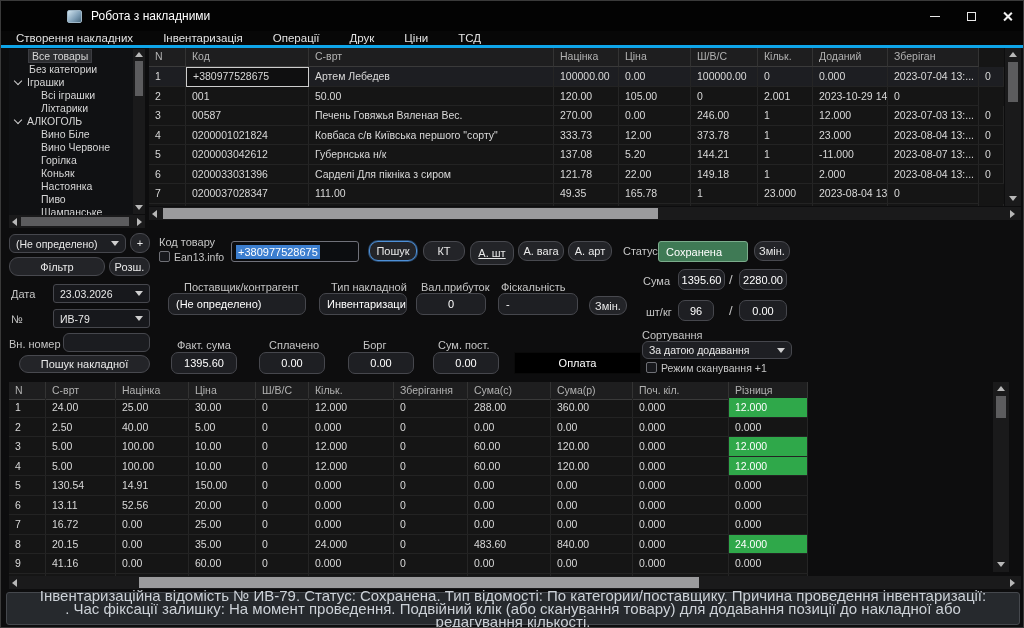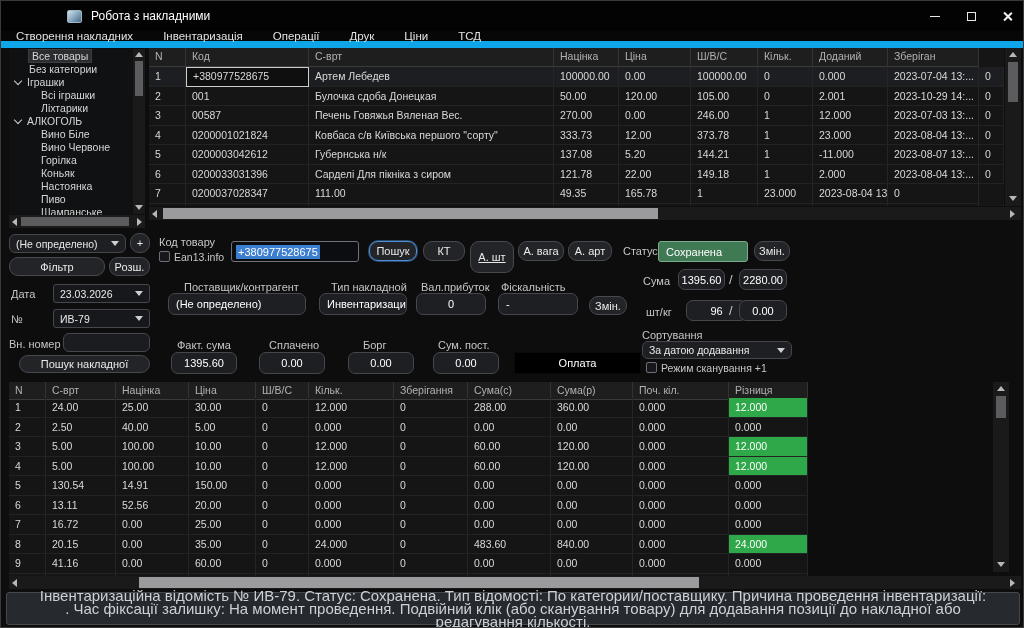--- a/index.html
+++ b/index.html
@@ -16,21 +16,21 @@
   #title-text { margin-left:9px; font-size:12px; color:#fff; }
   #win-controls { margin-left:auto; display:flex; height:30px; }
   .win-btn { width:36px; height:30px; display:flex; align-items:center; justify-content:center; }
   .ic-min { width:10px; height:1px; background:#e8e8e8; }
   .ic-max { width:9px; height:9px; border:1px solid #e8e8e8; }
   .ic-close { position:relative; width:11px; height:11px; }
   .ic-close::before,.ic-close::after { content:""; position:absolute; left:5px; top:0; width:1.5px; height:11px; background:#efefef; }
   .ic-close::before { transform:rotate(45deg); }
   .ic-close::after { transform:rotate(-45deg); }
   
-  #menubar { position:absolute; left:0; top:30px; width:1024px; height:17px; background:#070707; border-bottom:7px solid #0ea5e9; display:flex; align-items:center; }
+  #menubar { position:absolute; left:0; top:30px; width:1024px; height:17px; background:#070707; border-bottom:3px solid #0ea5e9; display:flex; align-items:center; }
   .menu-item { padding:0 15px; font-size:11.5px; color:#e2e2e2; white-space:nowrap; }
   
   #tree { position:absolute; left:8px; top:48px; width:124px; height:166px; background:#101113; overflow:hidden; }
   .tree-item { height:13px; display:flex; align-items:center; font-size:10.5px; color:#d6d6d6; white-space:nowrap; }
   .tree-item .chev { position:relative; width:7px; height:7px; margin-left:5px; margin-right:6px; }
   .tree-item .chev::before { content:""; position:absolute; left:1px; top:0; width:5px; height:5px; border-right:1.4px solid #cfcfcf; border-bottom:1.4px solid #cfcfcf; transform:rotate(45deg); }
   .tree-item.lvl0 { padding-left:20px; }
   .tree-item.lvl0.haschev { padding-left:0; }
   .tree-item.lvl1 { padding-left:32px; }
   .tree-item.sel .tlabel { background:#2c2d30; outline:1px solid #3c3d42; padding:0 3px; }
@@ -178,21 +178,20 @@
         <div class="td">0.00</div>
         <div class="td">100000.00</div>
         <div class="td">0</div>
         <div class="td">0.000</div>
         <div class="td">2023-07-04 13:...</div>
         <div class="td">0</div>
       </div>
       <div class="tr">
         <div class="td">2</div>
         <div class="td">001</div>
-        <div class="td">Булочка сдоба Донецкая</div>
         <div class="td">50.00</div>
         <div class="td">120.00</div>
         <div class="td">105.00</div>
         <div class="td">0</div>
         <div class="td">2.001</div>
         <div class="td">2023-10-29 14:...</div>
         <div class="td">0</div>
       </div>
       <div class="tr">
         <div class="td">3</div>
@@ -302,21 +301,21 @@
   <div class="btn" style="left:18px;top:354px;width:131px;height:18px;">Пошук накладної</div>
 
   <div class="lbl" style="left:158px;top:235px;">Код товару</div>
   <div class="checkbox" style="left:158px;top:250px;"></div>
   <div class="lbl" style="left:173px;top:250px;font-size:10.5px;">Ean13.info</div>
   <div id="code-input" style="left:230px;top:240px;width:128px;height:21px;">
     <span class="selected-text">+380977528675</span>
   </div>
   <div class="btn" id="search-button" style="left:368px;top:240px;width:48px;height:20px;">Пошук</div>
   <div class="btn" style="left:422px;top:240px;width:42px;height:20px;">КТ</div>
-  <div class="btn" style="left:469px;top:240px;width:44px;height:32px;text-decoration:underline;">А. шт</div>
+  <div class="btn" style="left:469px;top:240px;width:44px;height:24px;text-decoration:underline;">А. шт</div>
   <div class="btn" style="left:517px;top:240px;width:46px;height:20px;">А. вага</div>
   <div class="btn" style="left:567px;top:240px;width:44px;height:20px;">А. арт</div>
   <div class="lbl" style="left:622px;top:244px;">Статус</div>
   <div class="field left" id="status-field" style="left:657px;top:240px;width:90px;height:21px;border-radius:3px;">Сохранена</div>
   <div class="btn" style="left:753px;top:240px;width:36px;height:20px;">Змін.</div>
 
   <div class="lbl" style="left:183px;top:280px;">Поставщик/контрагент</div>
   <div class="field left" style="left:167px;top:292px;width:138px;height:22px;">(Не определено)</div>
   <div class="lbl" style="left:330px;top:280px;">Тип накладной</div>
   <div class="field left" style="left:318px;top:292px;width:88px;height:22px;">Инвентаризация</div>
@@ -324,21 +323,21 @@
   <div class="field" style="left:415px;top:292px;width:70px;height:22px;">0</div>
   <div class="lbl" style="left:500px;top:280px;">Фіскальність</div>
   <div class="field left" style="left:497px;top:292px;width:80px;height:22px;">-</div>
   <div class="btn" style="left:588px;top:295px;width:38px;height:19px;">Змін.</div>
 
   <div class="lbl" style="left:642px;top:274px;">Сума</div>
   <div class="field" style="left:677px;top:268px;width:47px;height:21px;">1395.60</div>
   <div class="lbl" style="left:728px;top:271px;font-size:13px;">/</div>
   <div class="field" style="left:738px;top:268px;width:48px;height:21px;">2280.00</div>
   <div class="lbl" style="left:645px;top:305px;">шт/кг</div>
-  <div class="field" style="left:677px;top:299px;width:61px;height:21px;margin-left:8px;">96</div>
+  <div class="field" style="left:677px;top:299px;width:36px;height:21px;">96</div>
   <div class="lbl" style="left:728px;top:302px;font-size:13px;">/</div>
   <div class="field" style="left:738px;top:299px;width:48px;height:21px;">0.00</div>
 
   <div class="lbl" style="left:641px;top:328px;">Сортування</div>
   <div class="select" style="left:641px;top:340px;width:150px;height:18px;">
     <span>За датою додавання</span>
     <span class="caret"></span>
   </div>
   <div class="checkbox" style="left:645px;top:361px;"></div>
   <div class="lbl" style="left:660px;top:361px;font-size:10.5px;">Режим сканування +1</div>

